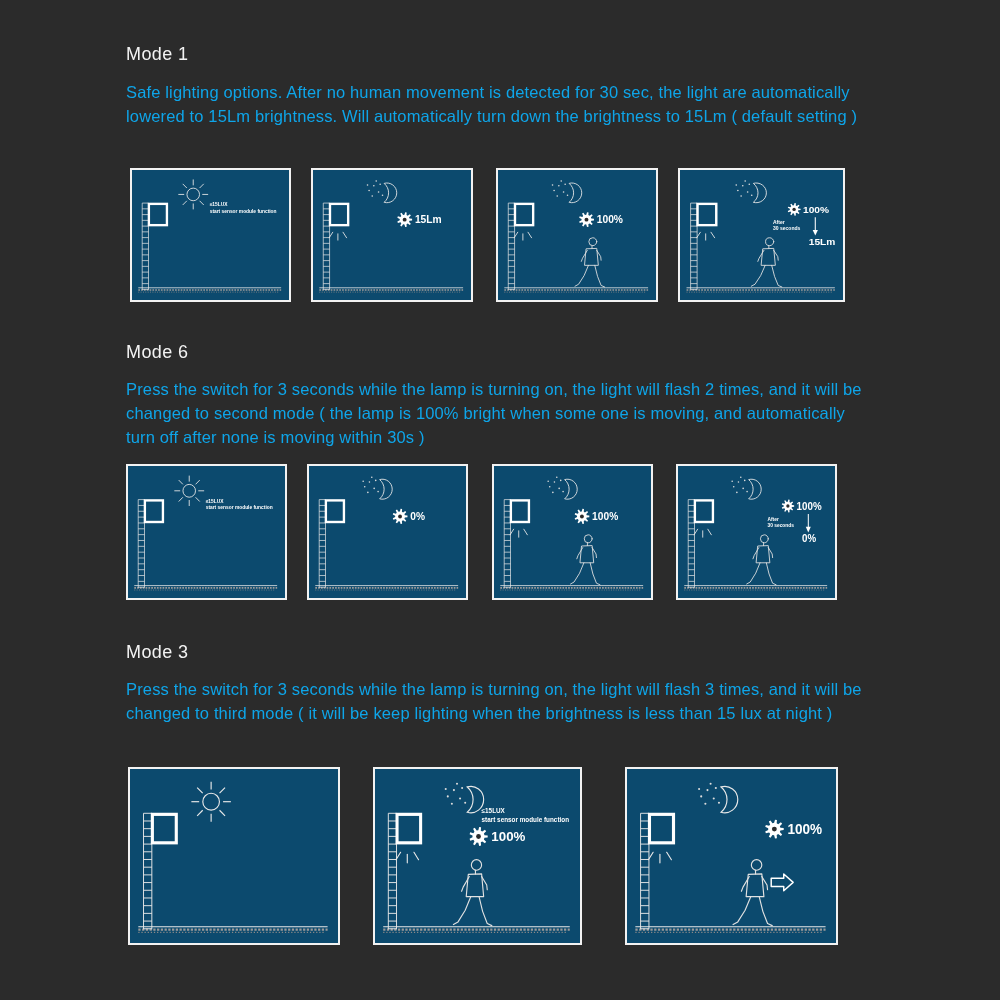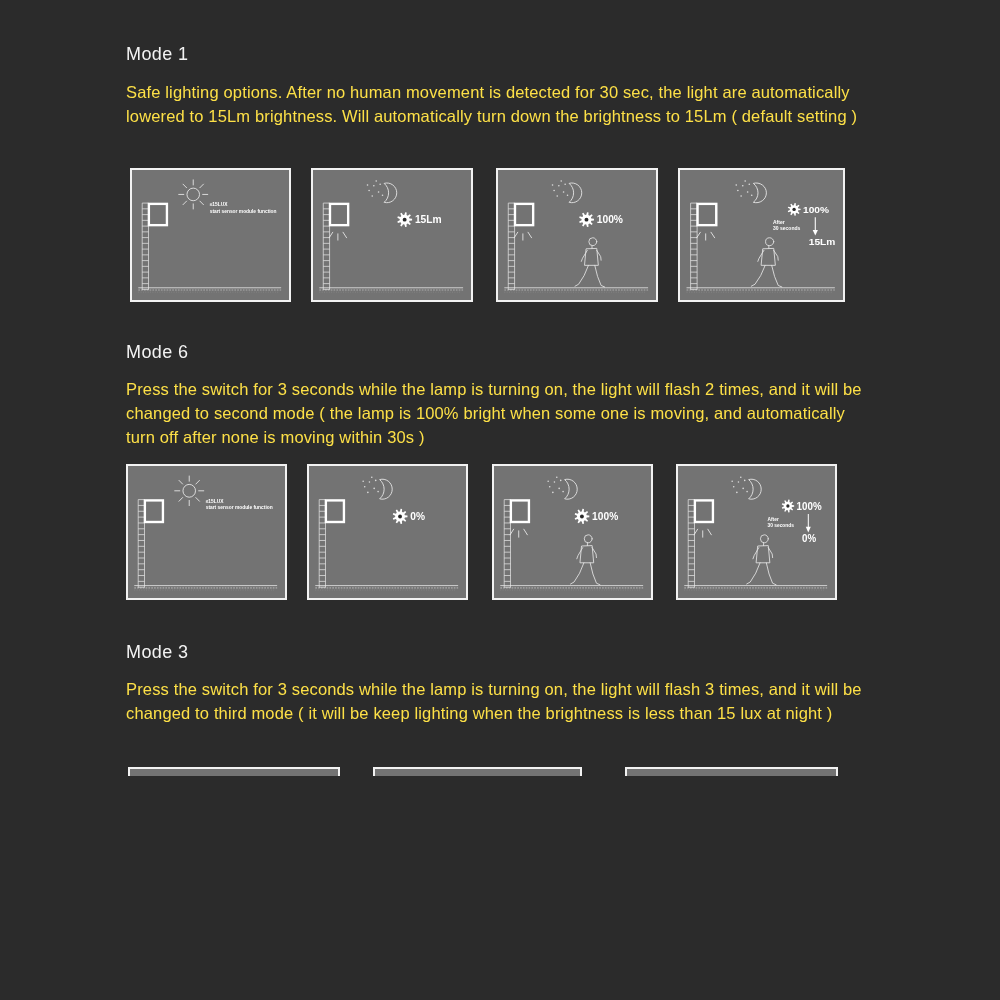--- a/index.html
+++ b/index.html
@@ -1,23 +1,23 @@
 <!DOCTYPE html>
 <html><head>
 <meta charset="utf-8">
 <style>
   html,body{margin:0;padding:0;background:#2b2b2b;}
-  .page{position:relative;width:1000px;height:776px;background:#2b2b2b;overflow:hidden;
+  .page{position:relative;width:1000px;height:1000px;background:#2b2b2b;overflow:hidden;
         font-family:"Liberation Sans",sans-serif;color:#e8e8e8;}
   .mode-heading{position:absolute;left:126px;margin:0;font-size:18px;font-weight:500;
         letter-spacing:.4px;color:#f3f3f3;}
   .mode-body{position:absolute;left:126px;margin:0;width:752px;font-size:16.5px;line-height:24px;
-        font-weight:400;letter-spacing:.15px;color:#fde047;}
+        font-weight:400;letter-spacing:.15px;color:#0ea5e9;}
   .diagram-row{position:absolute;display:flex;}
-  .diagram-box{box-sizing:border-box;border:2px solid #f2f2f2;background:#737373;flex:none;}
+  .diagram-box{box-sizing:border-box;border:2px solid #f2f2f2;background:#0c4a6e;flex:none;}
   svg.scene{display:block;width:100%;height:100%;}
   svg text{font-family:"Liberation Sans",sans-serif;fill:#ffffff;font-weight:700;}
 </style>
 </head>
 <body>
 
 <div class="page">
 
   <h2 class="mode-heading" style="top:44px">Mode 1</h2>
   <p class="mode-body" style="top:80px">Safe lighting options. After no human movement is detected for 30 sec, the light are automatically lowered to 15Lm brightness. Will automatically turn down the brightness to 15Lm ( default setting )</p>

